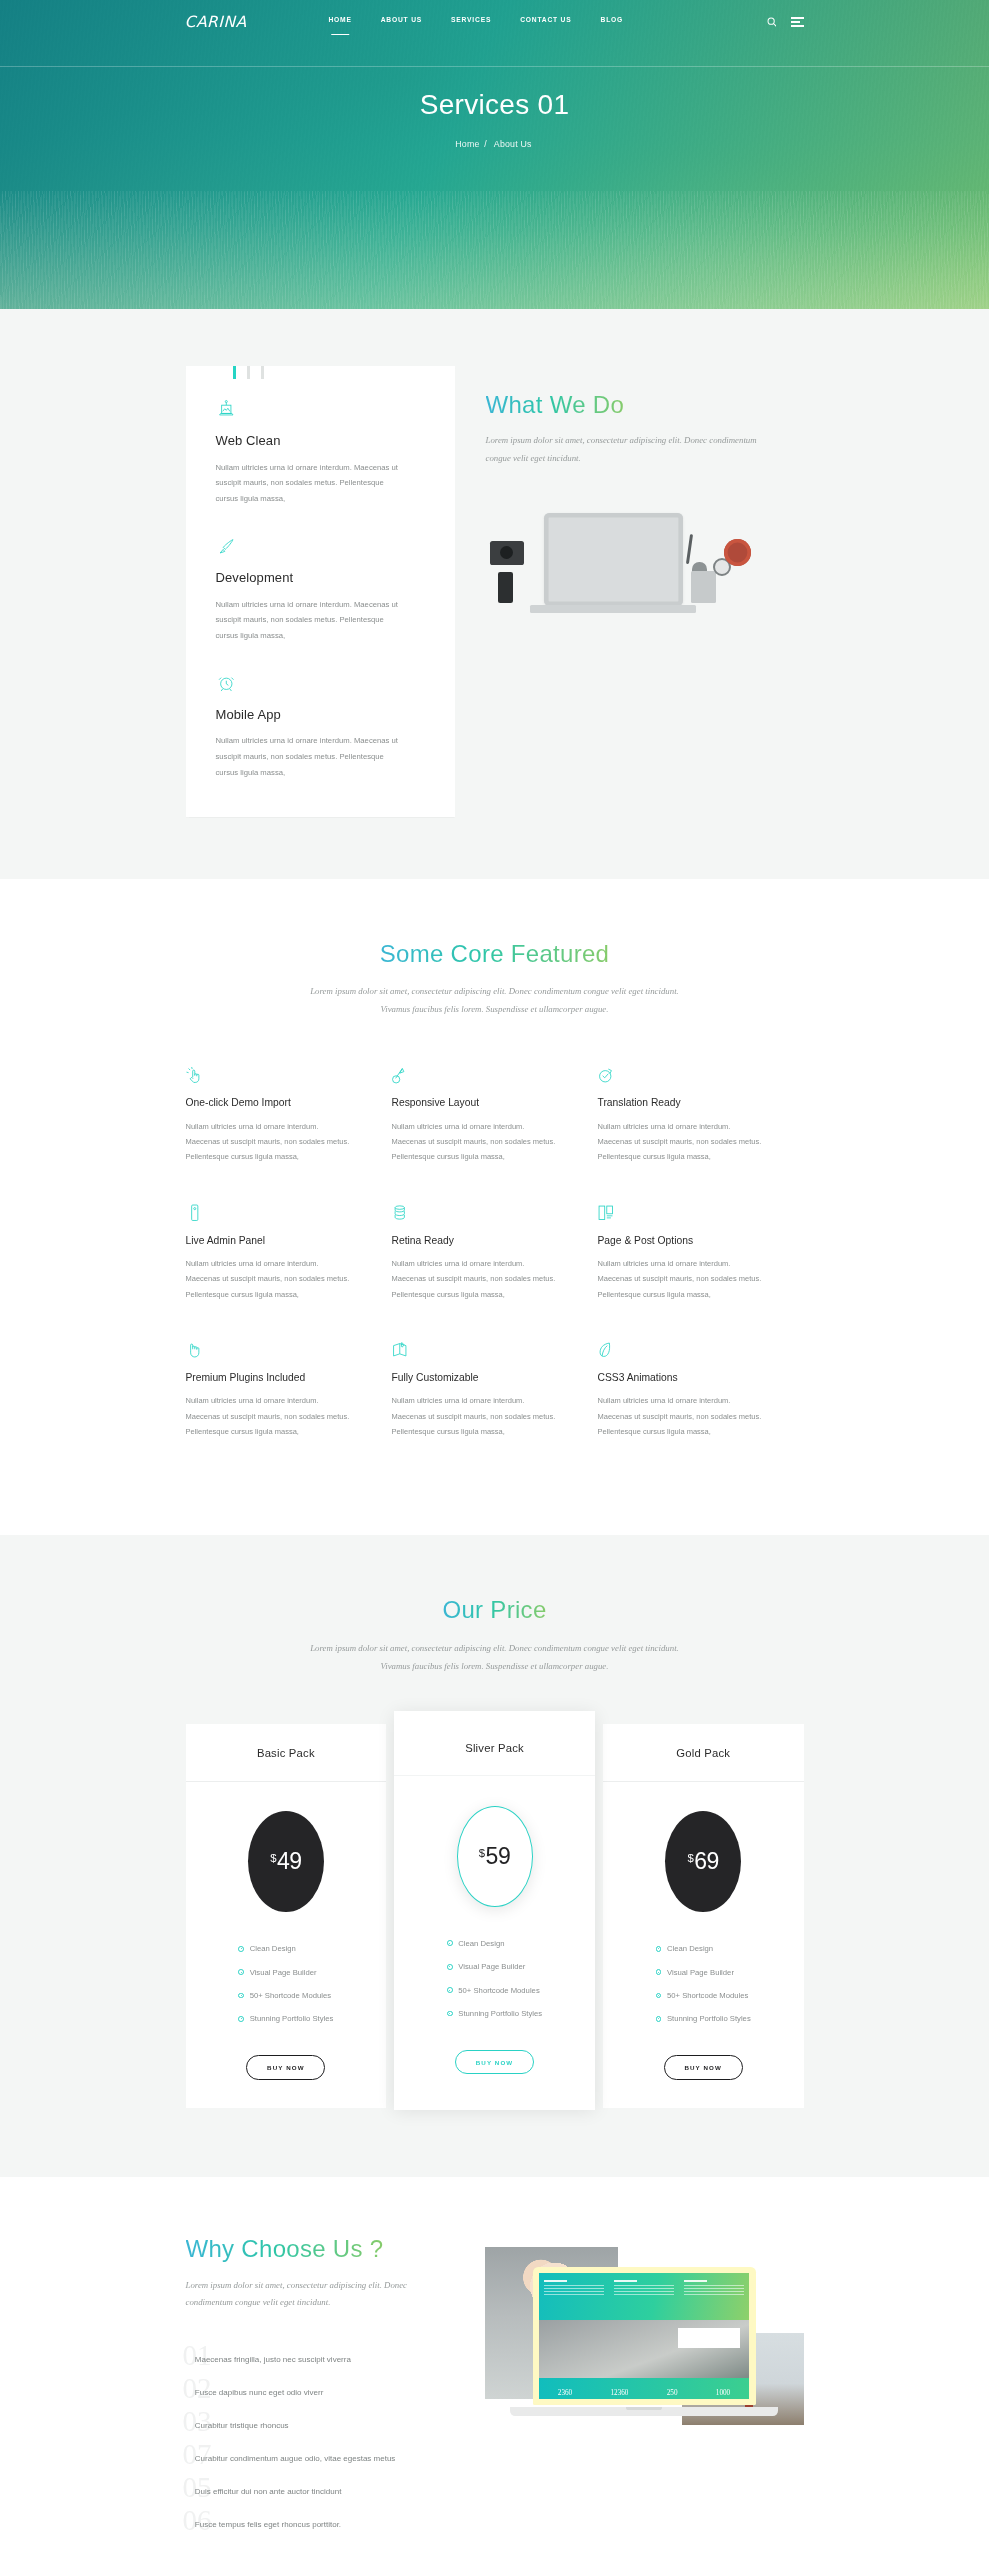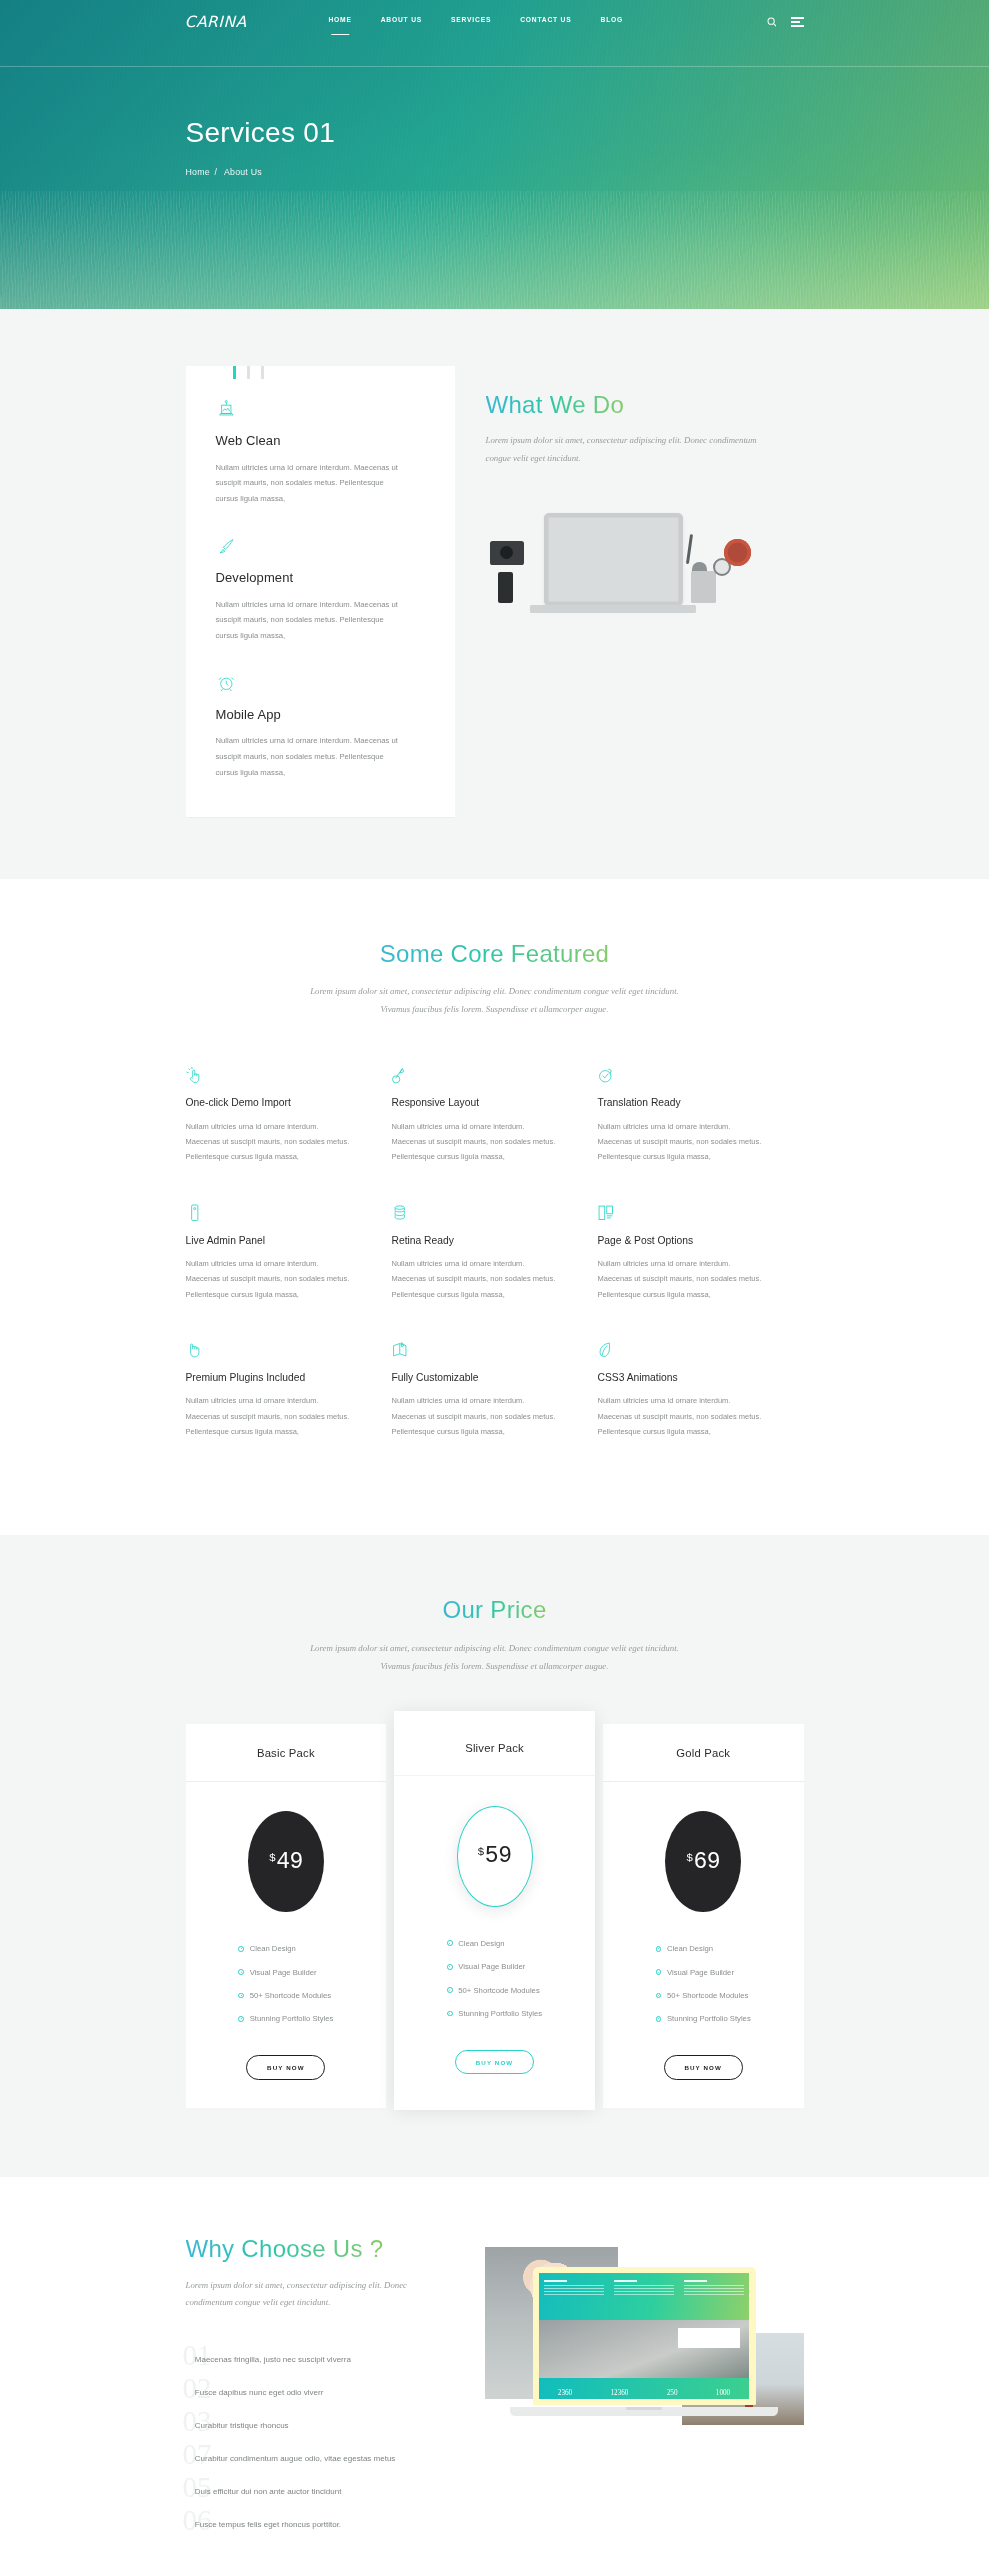--- a/index.html
+++ b/index.html
@@ -61,21 +61,21 @@
     bottom:-7.2px; width:17.5px; height:1px; background:#fff;
   }
   .nav-tools { margin-left:auto; display:flex; align-items:center; gap:13.4px; }
   .icon-btn { width:12.4px; height:12.4px; display:flex; align-items:center; justify-content:center; cursor:pointer; }
   .hamburger { display:flex; flex-direction:column; gap:2.6px; width:12.4px; cursor:pointer; }
   .hamburger span { display:block; height:1.5px; background:#fff; }
   .hamburger span:nth-child(1){ width:12.4px; }
   .hamburger span:nth-child(2){ width:8.8px; }
   .hamburger span:nth-child(3){ width:12.4px; }
   .navline { position:absolute; left:0; right:0; top:66px; height:0.5px; background:rgba(255,255,255,.25); z-index:4; }
-  .hero-center { position:relative; z-index:5; text-align:left; margin-top:73px; }
+  .hero-center { position:relative; z-index:5; text-align:center; margin-top:45px; }
   .hero-center h1 { font-size:28px; color:#fff; font-weight:300; letter-spacing:0.3px; }
   .crumb { margin-top:17.5px; font-size:8.8px; color:rgba(255,255,255,.92); font-weight:300; letter-spacing:0.2px; }
   .crumb span { margin:0 2.1px; }
 
   
   .s-whatwedo { background:#f4f6f5; padding: 57px 0 62px; }
   .wwd-row { display:flex; gap:31px; }
   .svc-card {
     width: 269px; background:#fff; padding: 33px 30px 36px;
     position:relative; box-shadow: 0 0.5px 1px rgba(0,0,0,.03);
@@ -137,21 +137,21 @@
   .pcard.featured { padding: 31px 0 36px; margin-top:-13.4px; box-shadow: 0 2.1px 17.5px rgba(0,0,0,.09); position:relative; z-index:2; }
   .pcard h3 { font-size:11.3px; color:#2b2b2b; font-weight:400; letter-spacing:0.2px; }
   .pdiv { height:0.5px; background:#eceeee; margin:21.6px 0 0; }
   .pcard.featured .pdiv { background:#f2f4f4; }
   .bubble {
     width:76px; height:101px; border-radius:50%;
     margin: 30px auto 0; display:flex; align-items:center; justify-content:center;
     background:#252527;
   }
   .bubble.open { background:#fff; border:1px solid #2ad2c5; box-shadow:0 3.1px 14.4px rgba(0,0,0,.10); }
-  .price-val { font-family:Liberation Mono, monospace; font-size:23px; color:#fff; letter-spacing:-0.5px; }
+  .price-val { font-family:Liberation Sans, sans-serif; font-size:23px; color:#fff; letter-spacing:-0.5px; }
   .price-val .cur { font-size:11.3px; vertical-align: 7.2px; margin-right:1px; }
   .bubble.open .price-val { color:#232325; }
   .plist { list-style:none; margin:32px 0 0; padding:0; display:inline-block; text-align:left; }
   .plist li { font-size:7.7px; color:#8b8f8f; font-weight:300; margin-bottom:14.4px; display:flex; align-items:center; gap:5.7px; }
   .dotic { width:5.7px; height:5.7px; border-radius:50%; border:1px solid #2ad2c5; display:inline-block; position:relative; flex:none; }
   .dotic::after{ content:""; position:absolute; left:1.3px; top:1.3px; width:1px;height:1px;border-radius:50%;background:#2ad2c5;}
   .buybtn {
     margin-top: 17.5px; display:inline-block; padding:7.7px 19.6px; border-radius:12.4px;
     border:1px solid #1d1d1f; color:#1d1d1f; background:transparent;
     font-size:6.2px; letter-spacing:1.1px; font-weight:700; cursor:pointer;

